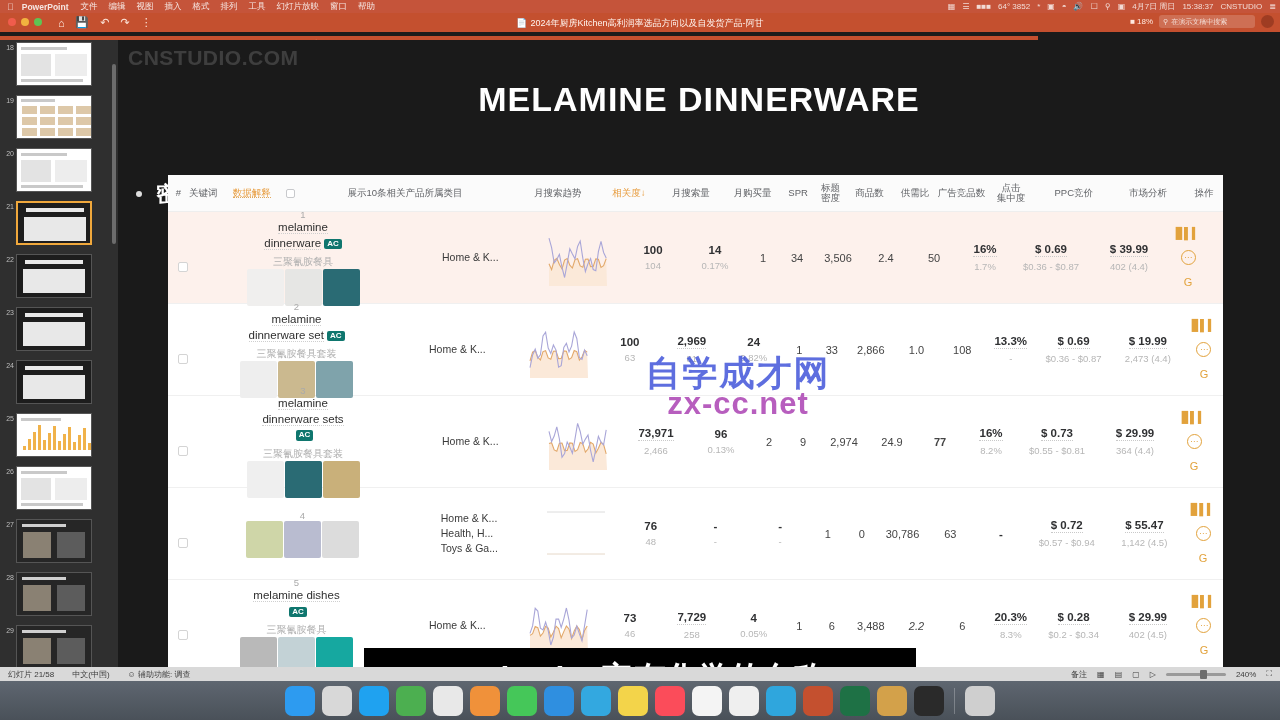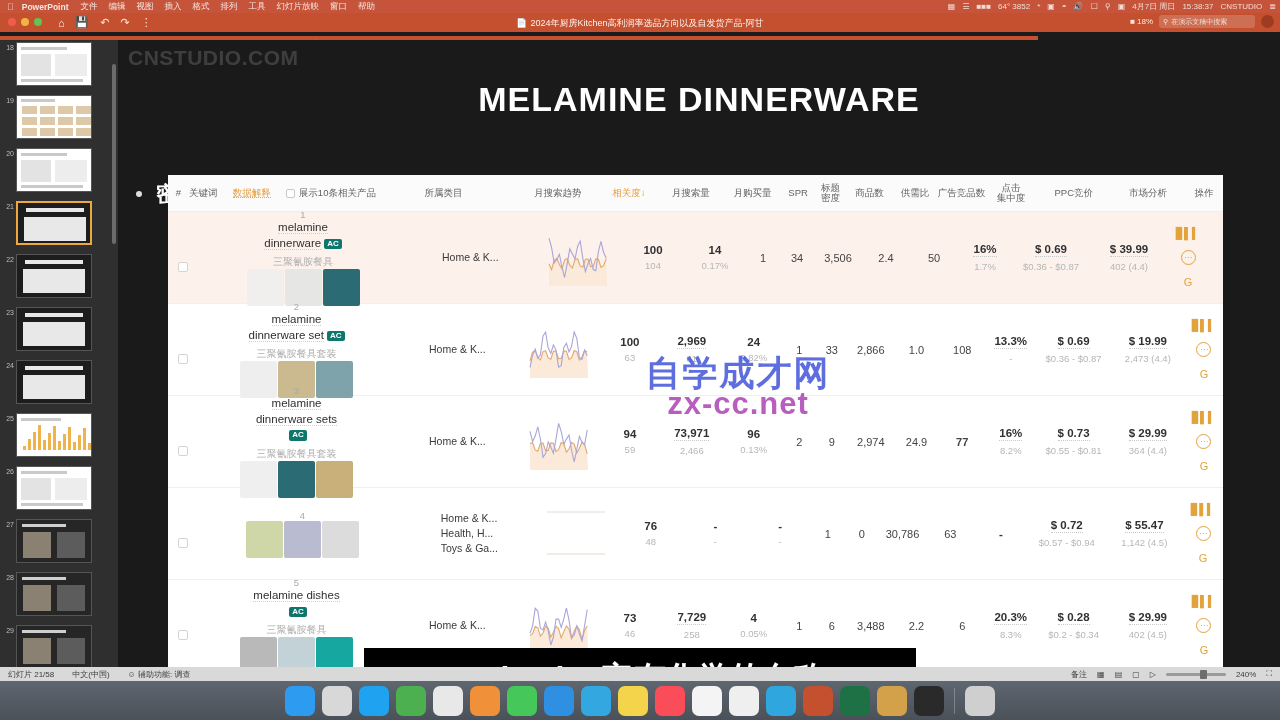--- a/index.html
+++ b/index.html
@@ -401,21 +401,21 @@
         <span class="bullet-text">密胺</span>
       </div>
 
       <div class="tablecard">
         <div class="thead">
           <div class="th" style="width:22px">#</div>
           <div class="th" style="width:46px;justify-content:flex-start">关键词</div>
           <div class="th accent" style="width:56px;justify-content:flex-start">
               <span class="dotted">数据解释</span>
             </div>
-          <div class="th" style="width:146px;justify-content:flex-start">
+          <div class="th" style="width:146px;justify-content:space-between">
               <span class="chk"></span>
               <span>展示10条相关产品</span>
             </div>
           <div class="th" style="width:96px;justify-content:flex-start">所属类目</div>
           <div class="th" style="width:88px">月搜索趋势</div>
           <div class="th accent" style="width:62px">
               <span>相关度</span>
               <span>↓</span>
             </div>
           <div class="th" style="width:68px">月搜索量</div>
@@ -595,24 +595,20 @@
               <div class="cell" style="width: 96px; align-items: flex-start; padding-left: 4px;">
                 <div class="cat">Home &amp; K...</div>
               </div>
               <div class="cell" style="width: 88px;">
                 <div class="trend"><svg width="62" height="60" viewBox="0 0 62 60">
                     <path d="M2,58 L2.0,31.6 L4.6,30.7 L7.2,37.9 L9.8,39.2 L12.4,31.2 L15.0,31.0 L17.6,38.7 L20.2,38.4 L22.8,30.9 L25.4,31.3 L28.0,39.4 L30.6,37.7 L33.2,30.6 L35.8,31.7 L38.4,40.2 L41.0,37.0 L43.6,30.4 L46.2,32.1 L48.8,41.0 L51.4,36.3 L54.0,30.2 L56.6,32.6 L59.2,41.8 L60,58 Z" fill="#fbe9d9"></path>
                     <path d="M2.0,31.6 L4.6,30.7 L7.2,37.9 L9.8,39.2 L12.4,31.2 L15.0,31.0 L17.6,38.7 L20.2,38.4 L22.8,30.9 L25.4,31.3 L28.0,39.4 L30.6,37.7 L33.2,30.6 L35.8,31.7 L38.4,40.2 L41.0,37.0 L43.6,30.4 L46.2,32.1 L48.8,41.0 L51.4,36.3 L54.0,30.2 L56.6,32.6 L59.2,41.8 " fill="none" stroke="#e2a86a" stroke-width="1.1"></path>
                     <path d="M2.0,19.3 L4.6,29.6 L7.2,24.1 L9.8,14.8 L12.4,27.0 L15.0,45.2 L17.6,41.6 L20.2,30.0 L22.8,35.1 L25.4,41.4 L28.0,26.8 L30.6,11.4 L33.2,19.5 L35.8,32.2 L38.4,27.1 L41.0,23.0 L43.6,38.5 L46.2,49.9 L48.8,37.4 L51.4,24.3 L54.0,30.1 L56.6,32.8 L59.2,17.9 " fill="none" stroke="#a9a6d8" stroke-width="1.1"></path>
                   </svg></div>
               </div>
-              <div class="cell" style="width: 62px;">
-                <div class="num-main">94</div>
-                <div class="num-sub">59</div>
-              </div>
               <div class="cell" style="width: 68px;">
                 <div class="num-main dotted">73,971</div>
                 <div class="num-sub">2,466</div>
               </div>
               <div class="cell" style="width: 62px;">
                 <div class="num-main">96</div>
                 <div class="num-sub">0.13%</div>
               </div>
               <div class="cell" style="width: 34px;">
                 <div class="plain">2</div>
@@ -751,21 +747,21 @@
               </div>
               <div class="cell" style="width: 34px;">
                 <div class="plain">1</div>
               </div>
               <div class="cell" style="width: 34px;">
                 <div class="plain">6</div>
               </div>
               <div class="cell" style="width: 48px;">
                 <div class="plain">3,488</div>
               </div>
-              <div class="cell" style="width: 48px;">
+              <div class="cell" style="width: 48px; font-style: italic;">
                 <div class="plain">2.2</div>
               </div>
               <div class="cell" style="width: 48px;">
                 <div class="plain">6</div>
               </div>
               <div class="cell" style="width: 54px;">
                 <div class="num-main dotted">20.3%</div>
                 <div class="num-sub">8.3%</div>
               </div>
               <div class="cell" style="width: 78px;">

